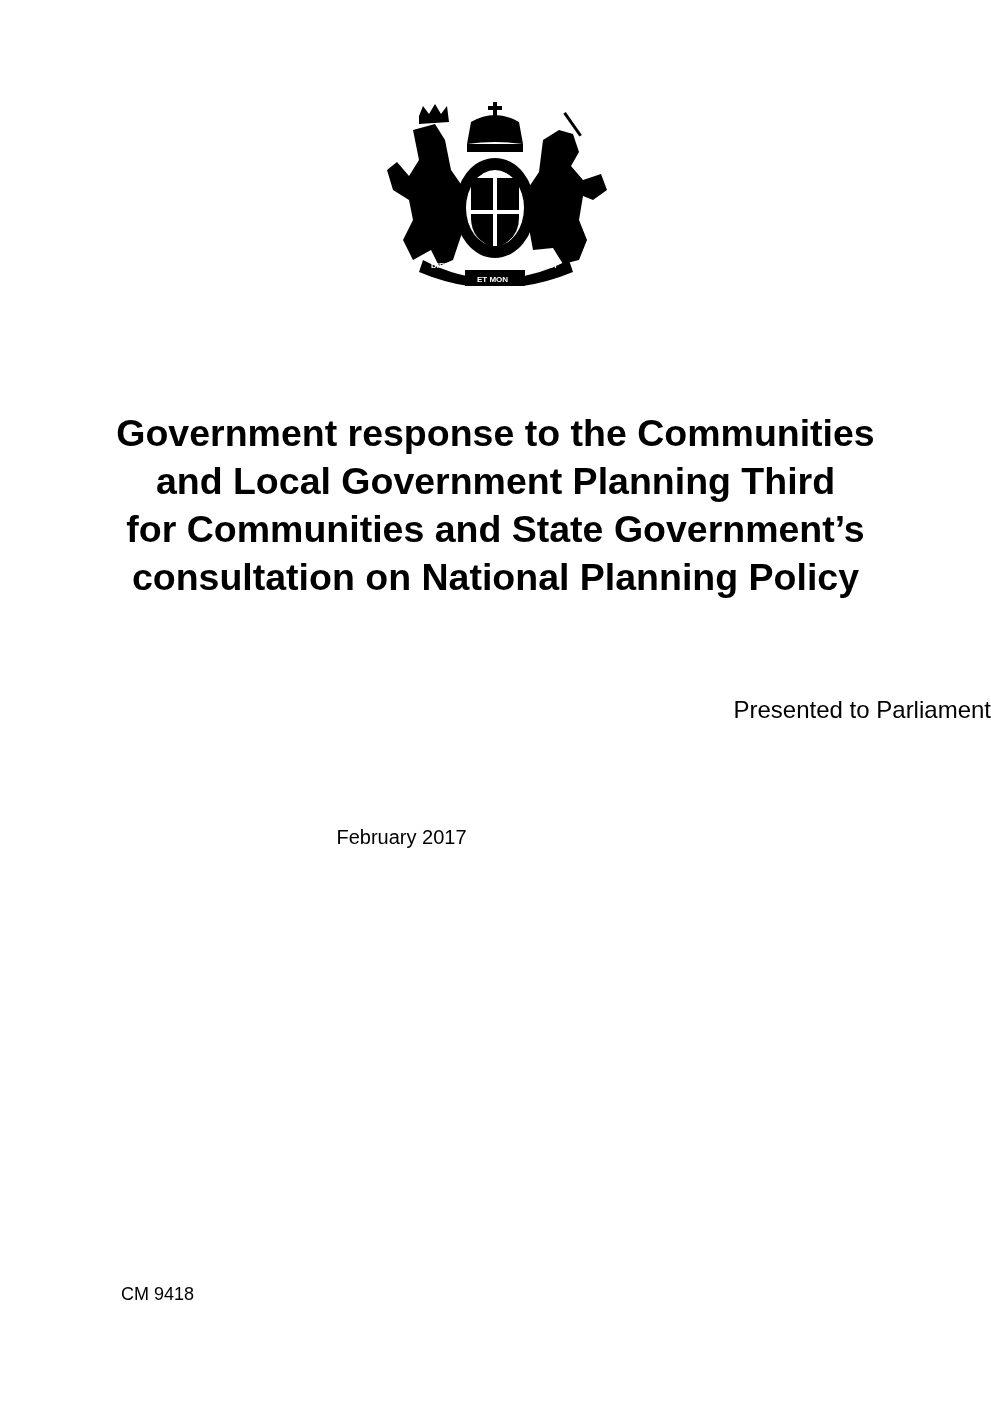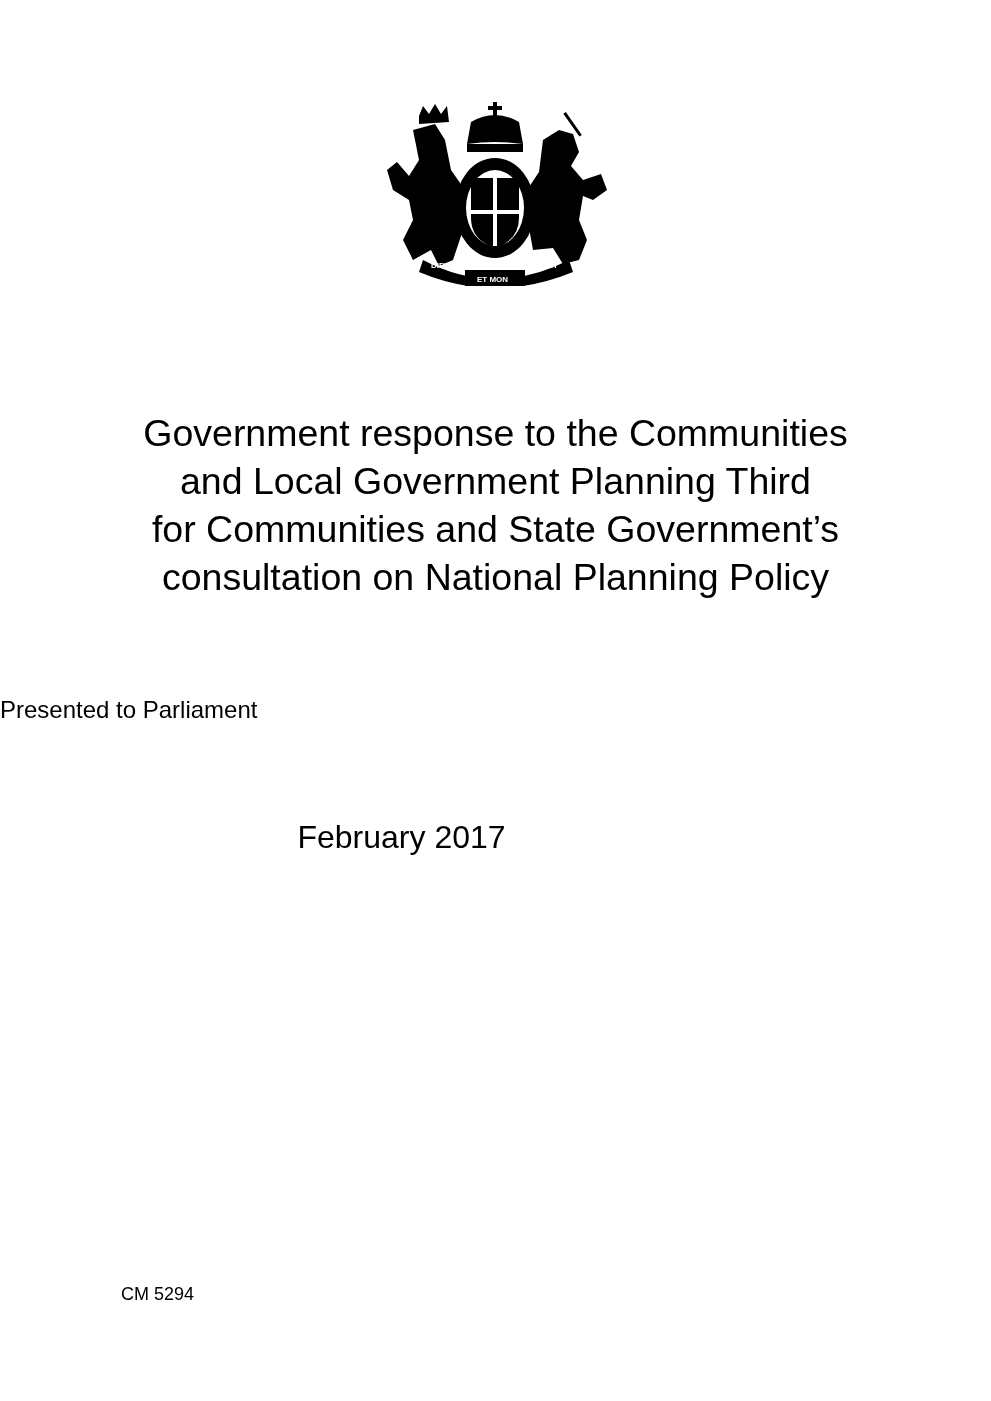--- a/index.html
+++ b/index.html
@@ -1,26 +1,26 @@
 <!DOCTYPE html>
 <html><head>
 <meta charset="utf-8">
 <style>
   html, body { margin: 0; padding: 0; background: #ffffff; }
   body { width: 991px; height: 1401px; position: relative; overflow: hidden;
          font-family: "Liberation Sans", sans-serif; color: #000; }
   .crest { position: absolute; left: 383px; top: 100px; width: 226px; height: 186px; }
   .title { position: absolute; left: 0; top: 409px; width: 991px; text-align: center;
-           font-weight: normal; font-size: 37.5px; line-height: 48px; margin: 0; }
+           font-weight: bold; font-size: 37.5px; line-height: 48px; margin: 0; }
   .title span { display: block; white-space: nowrap; }
-  .presented { position: absolute; left: 0; top: 694px; width: 991px; text-align: left;
+  .presented { position: absolute; left: 0; top: 694px; width: 991px; text-align: right;
                font-size: 24px; line-height: 32px; }
   .presented span { display: block; white-space: nowrap; }
   .date { position: absolute; left: 0; top: 821px; width: 803px; text-align: center;
-          font-size: 32px; line-height: 32px; }
+          font-size: 20px; line-height: 32px; }
   .cm { position: absolute; left: 121px; top: 1283px; font-size: 18px; line-height: 22px; }
 </style>
 </head>
 <body>
 
 <div class="crest">
   <svg width="226" height="186" viewBox="0 0 226 186">
 
     <g fill="#000">
       <rect x="110" y="2" width="4" height="14"></rect>
@@ -58,13 +58,13 @@
   <span>for Communities and State Government’s</span>
   <span>consultation on National Planning Policy</span>
 </h1>
 
 <div class="presented">
   <span>Presented to Parliament</span>
 </div>
 
 <div class="date">February 2017</div>
 
-<div class="cm">CM 5294</div>
+<div class="cm">CM 9418</div>
 
 </body></html>

